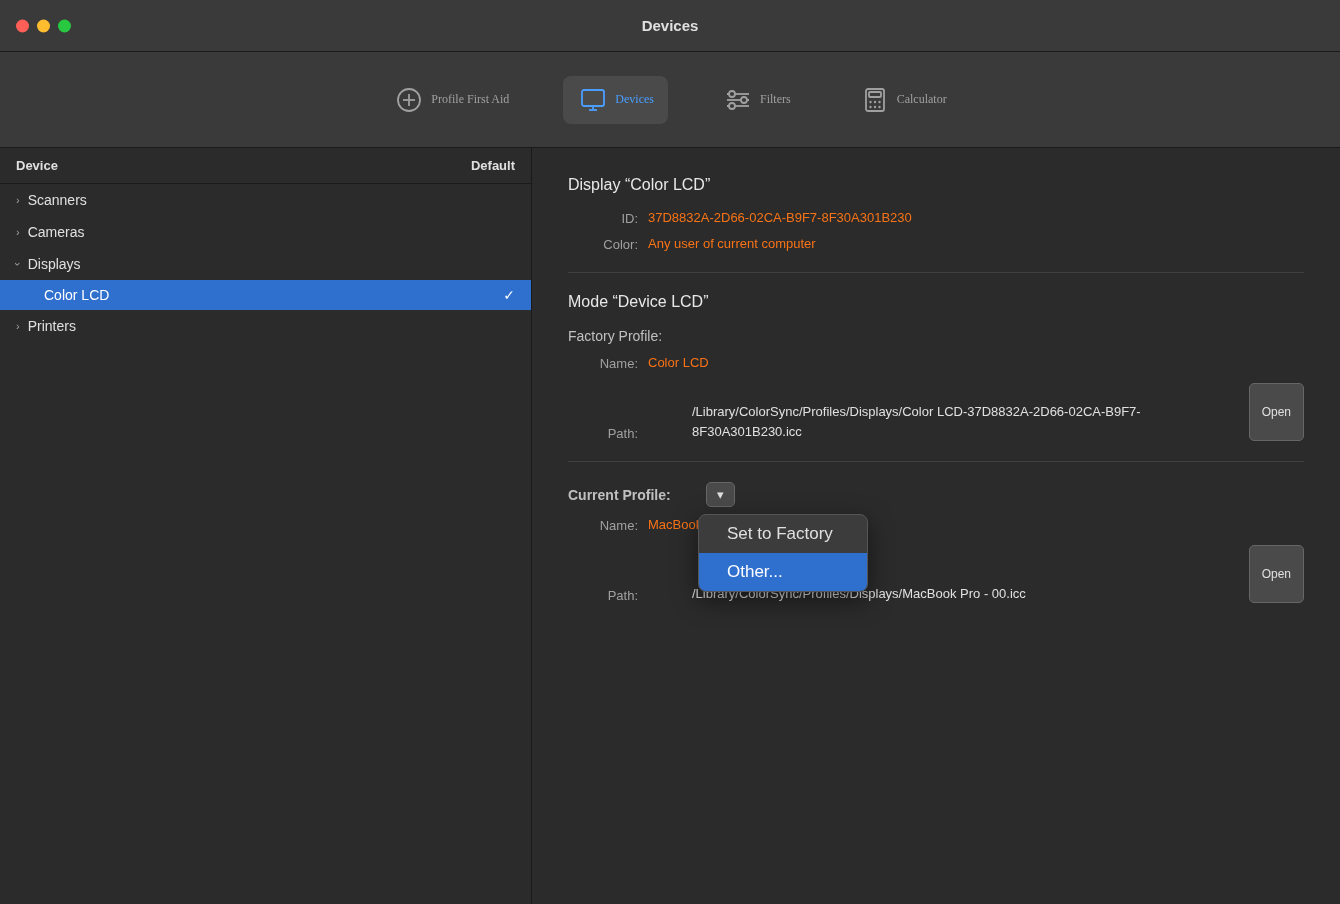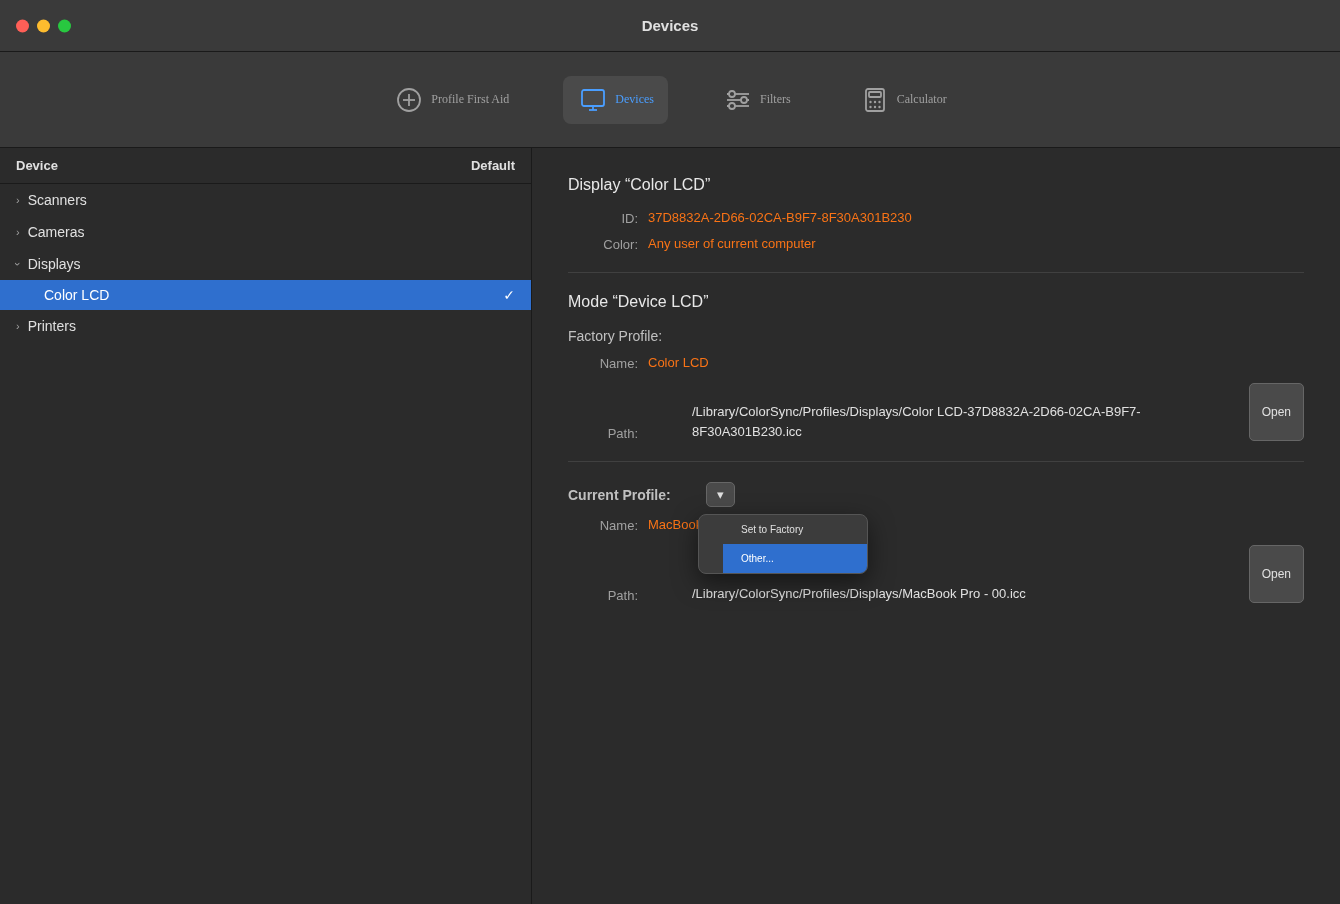--- a/index.html
+++ b/index.html
@@ -275,25 +275,24 @@
       position: absolute;
       background: #3c3c3c;
       border: 1px solid #555;
       border-radius: 8px;
       overflow: hidden;
       box-shadow: 0 8px 24px rgba(0,0,0,0.5);
       min-width: 170px;
       z-index: 100;
     }
     .dropdown-menu-item {
-      padding: 9px 18px;
-      font-size: 10px;
-      color: #e0e0e0;
-      cursor: pointer;
-      margin-left: 24px;
+      padding: 9px 28px;
+      font-size: 17px;
+      color: #e0e0e0;
+      cursor: pointer;
     }
     .dropdown-menu-item.highlighted {
       background: #2f6fce;
       color: #ffffff;
     }
 
     
     ::-webkit-scrollbar { width: 6px; }
     ::-webkit-scrollbar-track { background: transparent; }
     ::-webkit-scrollbar-thumb { background: #555; border-radius: 3px; }

